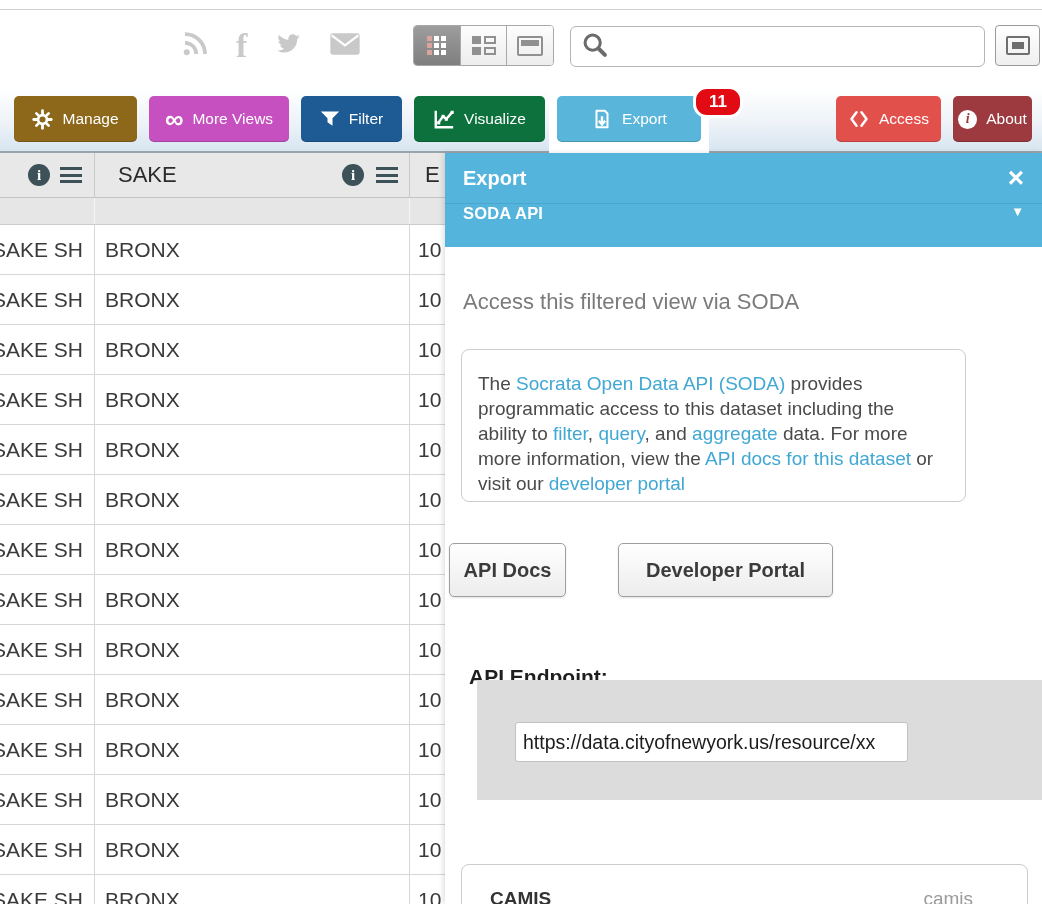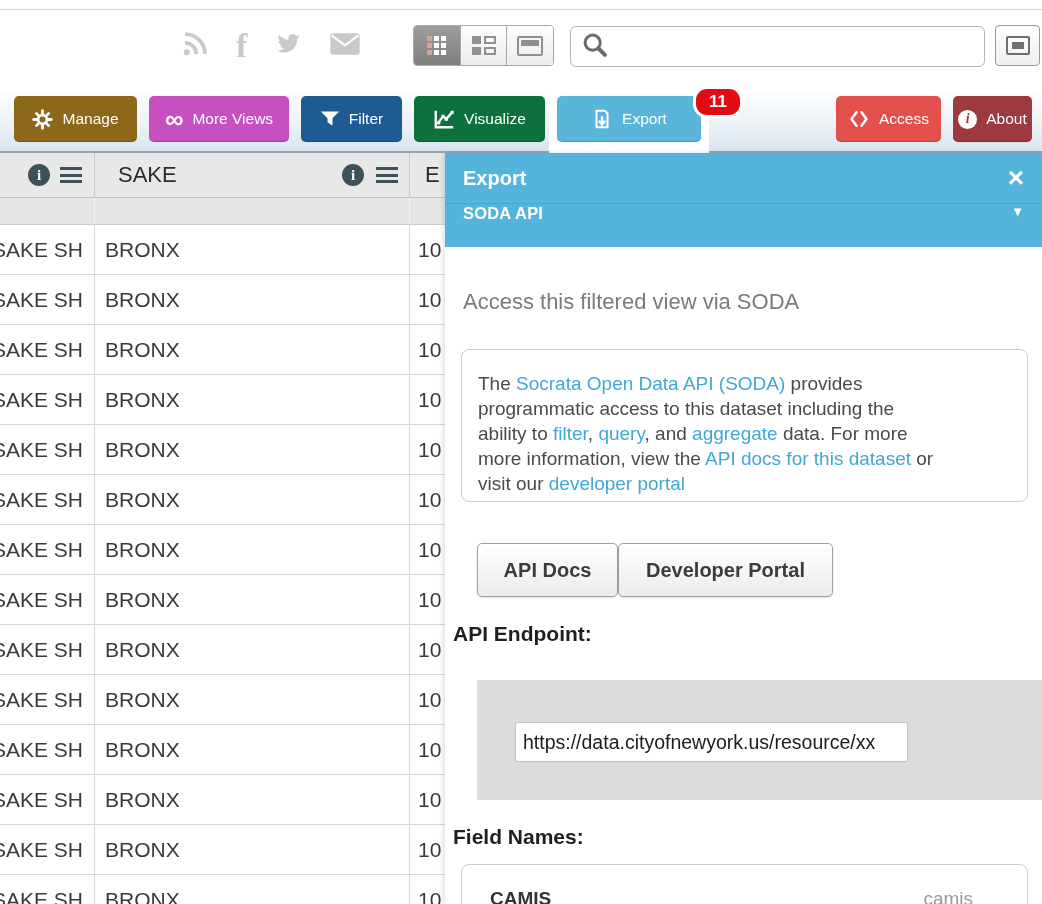--- a/index.html
+++ b/index.html
@@ -66,24 +66,24 @@
 
   
   .panel { position:absolute; left:445px; top:153px; width:597px; height:751px; background:#fff; box-shadow:-2px 0 5px rgba(0,0,0,0.12); }
   .panel-header { position:absolute; left:0; top:0; width:100%; height:50px; background:#55b4dc; display:flex; align-items:center; padding:0 18px; }
   .panel-title { color:#fff; font-weight:700; font-size:20px; }
   .panel-close { margin-left:auto; color:#fff; font-weight:700; font-size:28px; line-height:20px; cursor:pointer; }
   .soda-bar { position:absolute; left:0; top:50px; width:100%; height:44px; background:#55b4dc; border-top:1px solid #49a7cf; display:flex; padding:0 18px; cursor:pointer; }
   .soda-title { color:#fff; font-weight:700; font-size:16.5px; letter-spacing:0.2px; }
   .soda-caret { margin-left:auto; color:#fff; font-size:13px; }
   .panel-sub { position:absolute; left:18px; top:136px; font-size:22px; color:#7b7b7b; }
-  .infobox { position:absolute; left:16px; top:196px; width:567px; height:153px; border:1px solid #cccccc; border-radius:8px; background:#fff; padding:21px 16px; font-size:19px; line-height:25px; color:#4a4a4a; }
+  .infobox { position:absolute; left:16px; top:196px; width:505px; height:153px; border:1px solid #cccccc; border-radius:8px; background:#fff; padding:21px 16px; font-size:19px; line-height:25px; color:#4a4a4a; }
   .infobox .lnk { color:#41a8d4; cursor:pointer; }
   .panel-btn { position:absolute; top:390px; height:54px; border:1px solid #9f9f9f; border-radius:5px; background:linear-gradient(#ffffff,#ececec); display:flex; align-items:center; justify-content:center; font-size:20px; font-weight:700; color:#3b3b3b; cursor:pointer; box-shadow:0 1px 2px rgba(0,0,0,0.12); }
-  .panel-label { position:absolute; left:8px; font-size:21px; font-weight:700; color:#1f1f1f; }
+  .panel-label { position:absolute; left:24px; font-size:21px; font-weight:700; color:#1f1f1f;margin-top:43px; }
   .endpoint-box { position:absolute; left:32px; top:527px; width:565px; height:120px; background:#dcdcdc; }
   .endpoint-box input { position:absolute; left:38px; top:42px; width:393px; height:40px; border:1px solid #c2c2c2; border-radius:3px; background:#fff; padding:0 7px; font-size:19.5px; color:#1c1c1c; font-family:"Liberation Sans", sans-serif; outline:none; white-space:nowrap; overflow:hidden; }
   .fields-box { position:absolute; left:16px; top:711px; width:567px; height:80px; border:1px solid #cccccc; border-radius:8px 8px 0 0; background:#fff; padding:23px 28px 0 28px; }
   .field-row { display:flex; align-items:flex-start; justify-content:space-between; font-size:19px; }
   .field-name { font-weight:700; color:#333; }
   .field-api { color:#9a9a9a; padding-right:26px; }
 </style>
 </head>
 <body>
 
@@ -391,21 +391,21 @@
     </div>
     <div class="soda-bar" style="background: rgb(85, 180, 220);">
       <span class="soda-title">SODA API</span>
       <span class="soda-caret">▼</span>
     </div>
 
     <div class="panel-sub">Access this filtered view via SODA</div>
 
     <div class="infobox" id="infobox"><span>The </span><span class="lnk">Socrata Open Data API (SODA)</span><span> provides</span><br><span>programmatic access to this dataset including the</span><br><span>ability to </span><span class="lnk">filter</span><span>, </span><span class="lnk">query</span><span>, and </span><span class="lnk">aggregate</span><span> data. For more</span><br><span>more information, view the </span><span class="lnk">API docs for this dataset</span><span> or</span><br><span>visit our </span><span class="lnk">developer portal</span></div>
 
-    <div class="panel-btn" style="left:32px;width:141px;">API Docs</div>
+    <div class="panel-btn" style="left:4px;width:117px;">API Docs</div>
     <div class="panel-btn" style="left:173px;width:215px;">Developer Portal</div>
 
     <div class="panel-label" style="top:469px;">API Endpoint:</div>
 
     <div class="endpoint-box">
       <input type="text" value="https://data.cityofnewyork.us/resource/xx" style="">
     </div>
 
     <div class="panel-label" style="top:672px;text-align:right;">Field Names:</div>
 

